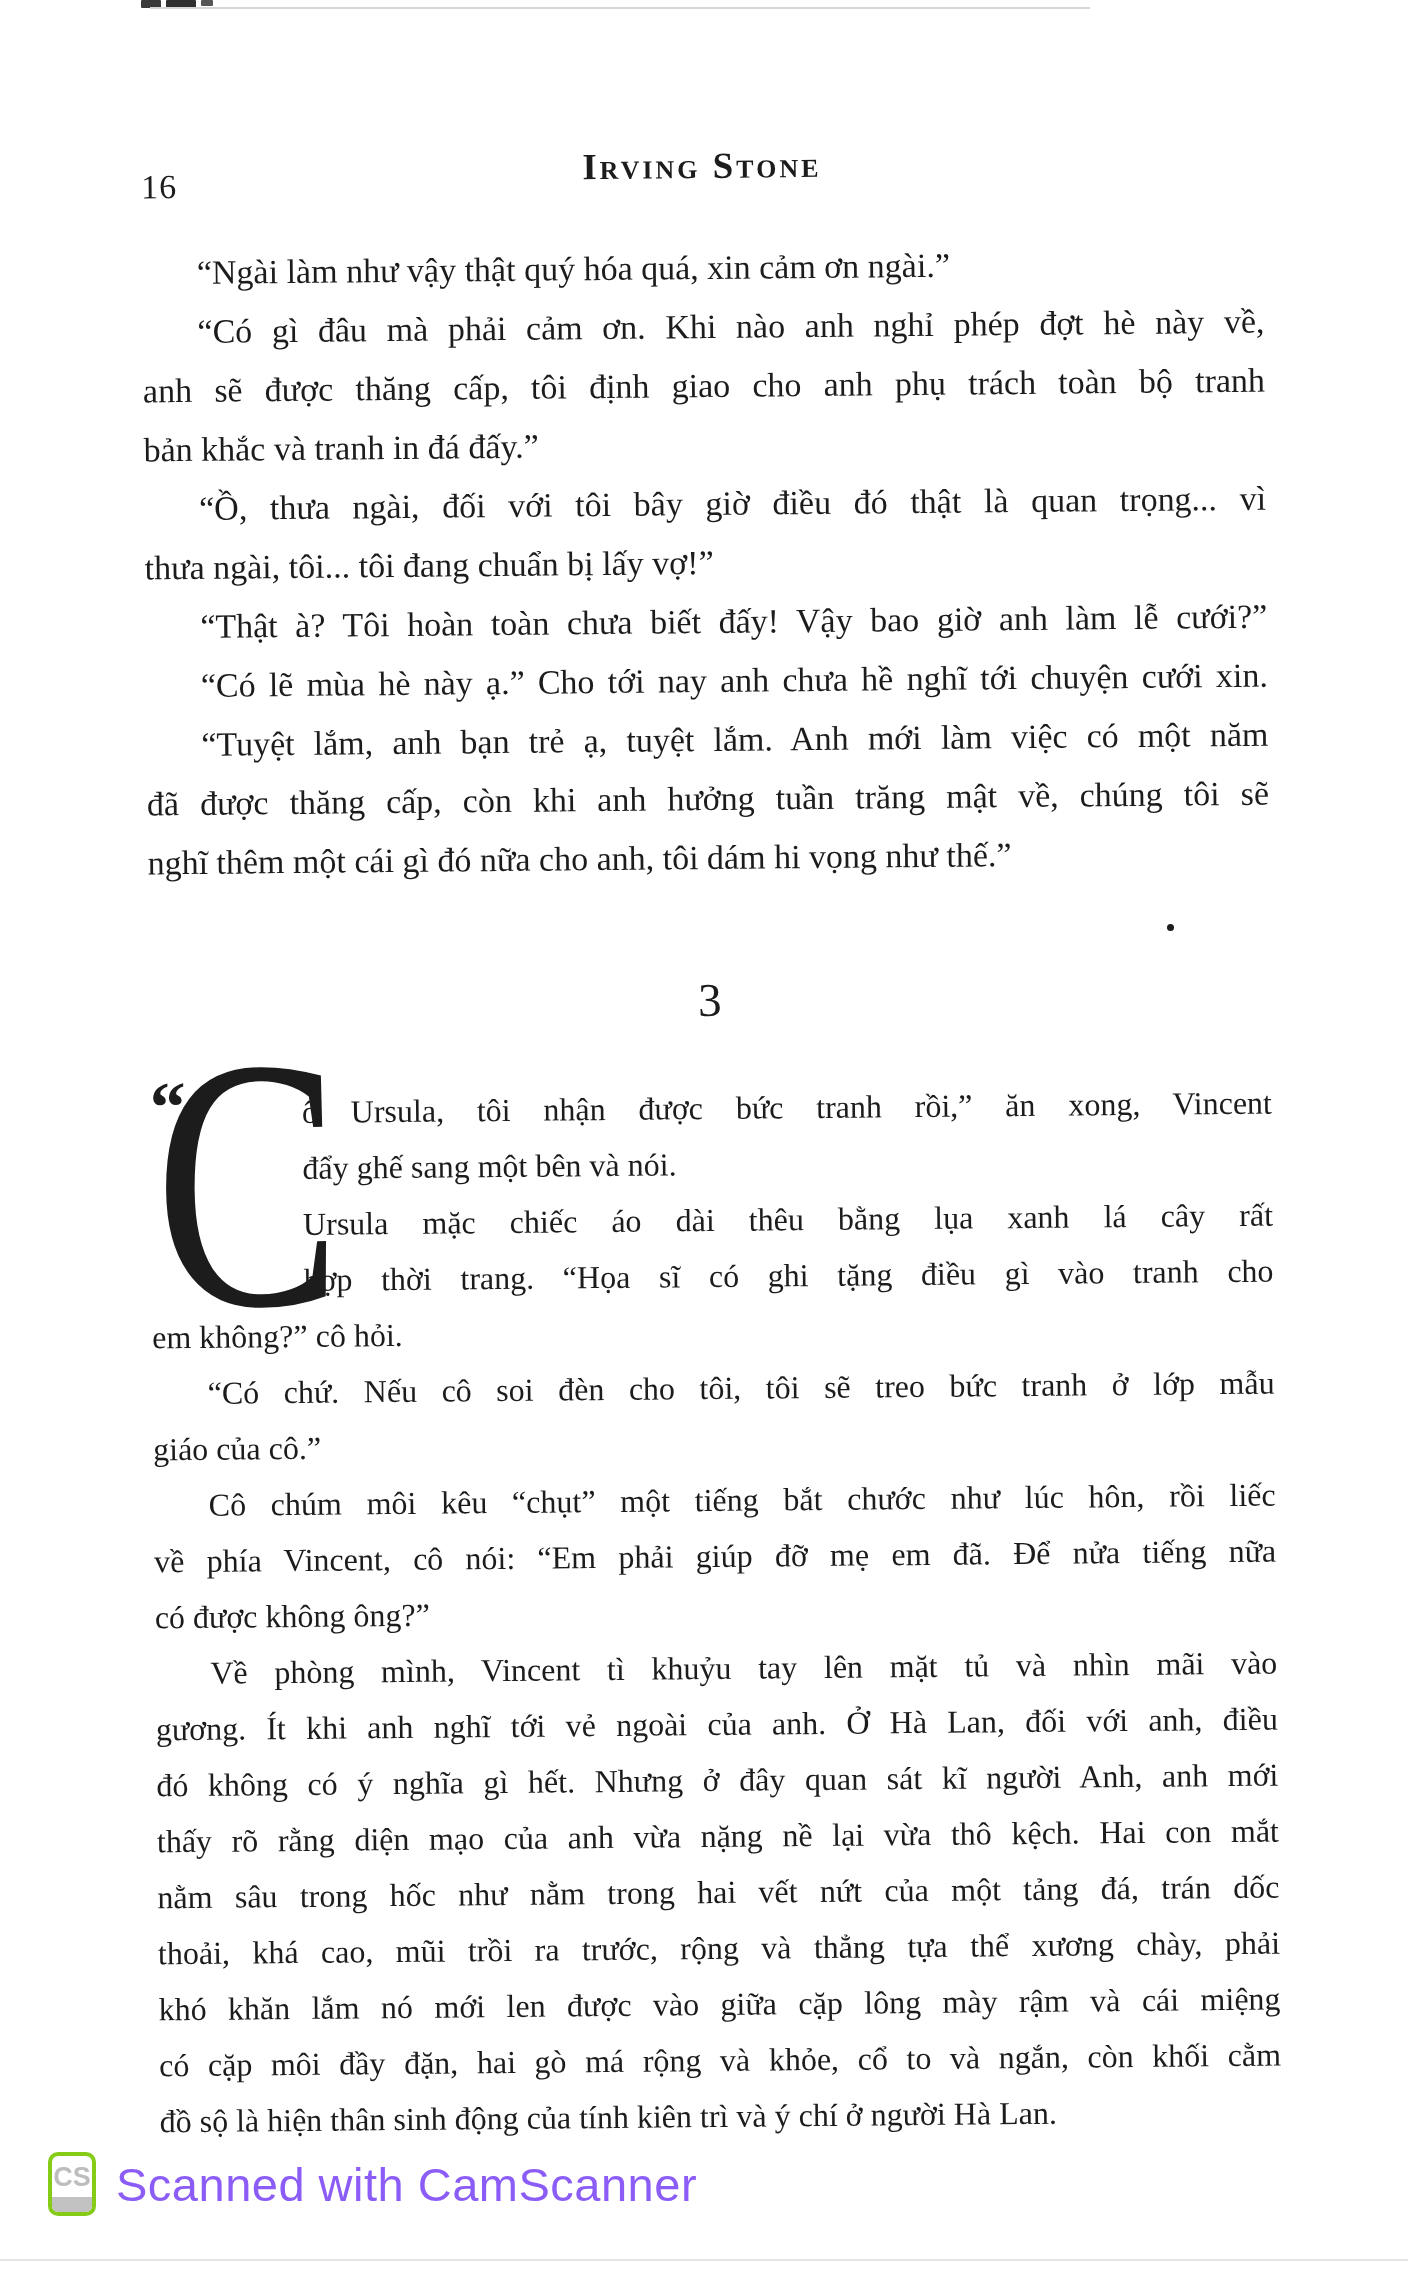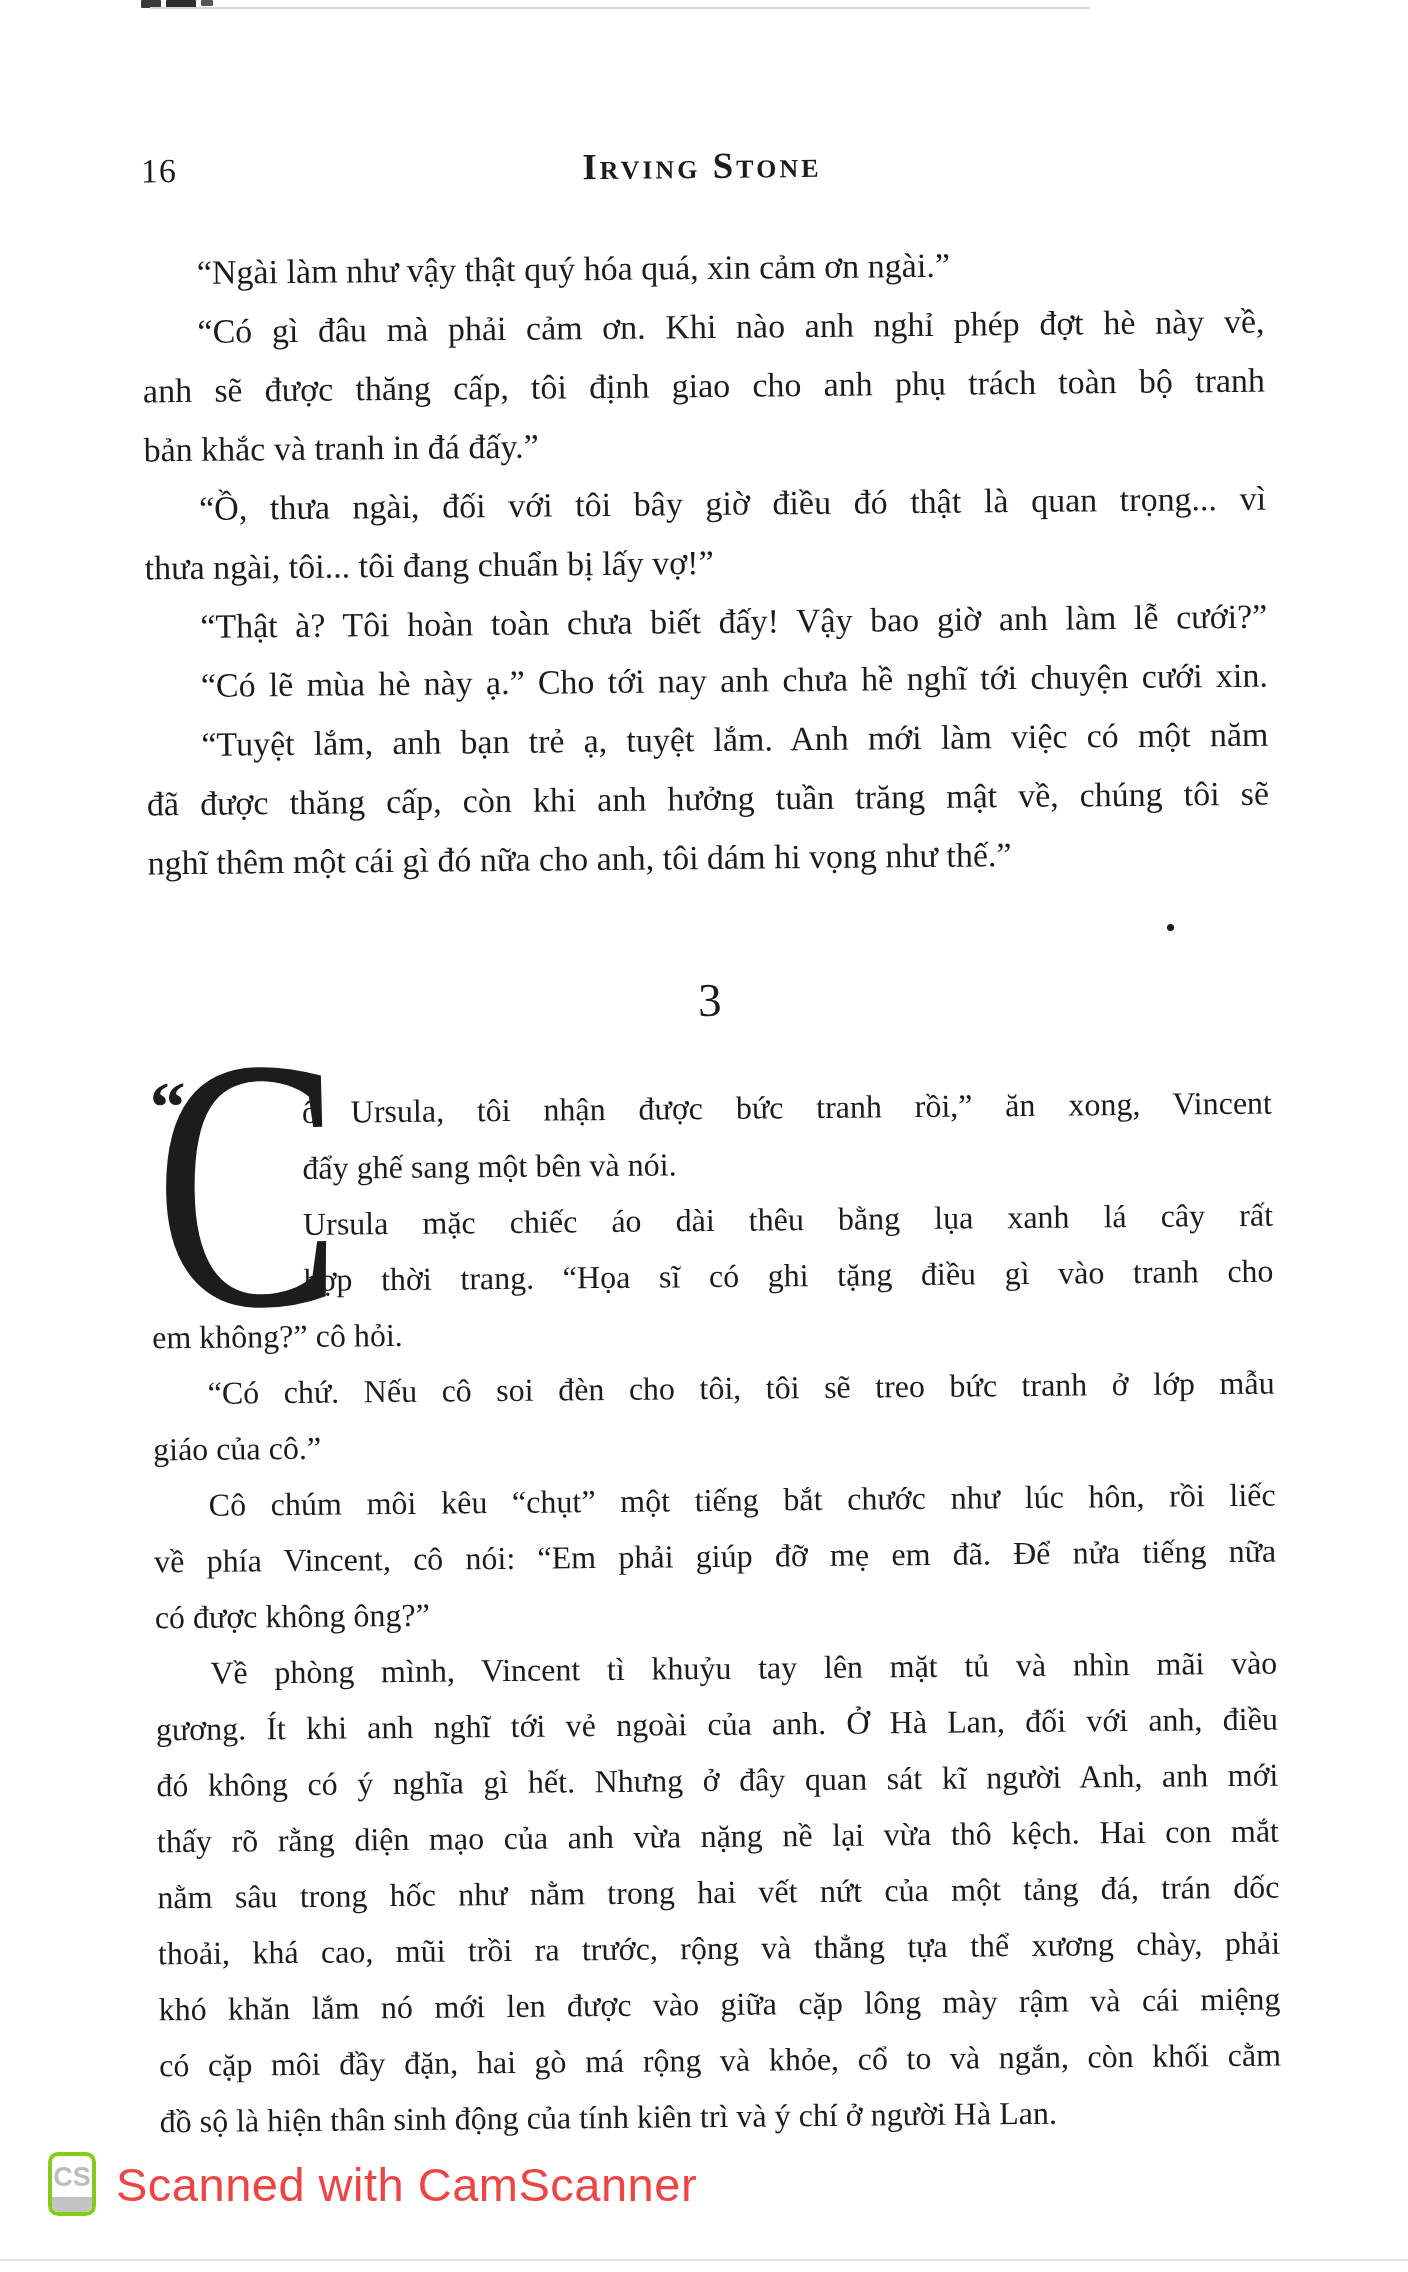--- a/index.html
+++ b/index.html
@@ -14,21 +14,21 @@
   }
   
   .content {
     position:absolute; left:148px; top:0;
     width:1122px; height:2272px;
     transform:rotate(-0.55deg);
     transform-origin:50% 40%;
   }
   .running-head { position:absolute; top:146px; left:0; width:100%; height:50px; }
   .page-number {
-    position:absolute; left:0px; top:0;
+    position:absolute; left:0px; top:16px;
     font-size:34px; line-height:40px; letter-spacing:1px;
   }
   .running-title {
     position:absolute; left:0; top:0; width:100%;
     text-align:center;
     font-variant:small-caps;
     font-weight:bold;
     font-size:37px; line-height:40px;
     letter-spacing:3px;
   }
@@ -70,21 +70,21 @@
   }
   .cs-badge-label {
     position:relative; z-index:2;
     font-weight:bold; font-size:27px; color:#bdbdbd;
     padding-bottom:13px; letter-spacing:0px;
   }
   .cs-badge-strip {
     position:absolute; left:0; right:0; bottom:0; height:15px;
     background:#c2c2c2; z-index:1;
   }
-  .watermark-text { font-size:47px; color:#ef4444; letter-spacing:0.5px; }
+  .watermark-text { font-size:47px; color:#8b5cf6; letter-spacing:0.5px; }
   
   .edge-dash1 { position:absolute; left:141px; top:0; width:20px; height:8px; background:#3a3a3a; border-radius:1px; }
   .edge-dash2 { position:absolute; left:166px; top:0; width:30px; height:9px; background:#2e2e2e; border-radius:1px; }
   .edge-dash3 { position:absolute; left:201px; top:0; width:12px; height:6px; background:#555; border-radius:1px; }
   .edge-line  { position:absolute; left:150px; top:7px; width:940px; height:2px; background:#d6d6d6; }
   .stray-dot  { position:absolute; left:1167px; top:924px; width:7px; height:7px; background:#1c1c1c; border-radius:50%; }
   .bottom-line{ position:absolute; left:0; top:2259px; width:100%; height:2px; background:#e4e4e4; }
 </style>
 </head>
 <body>

